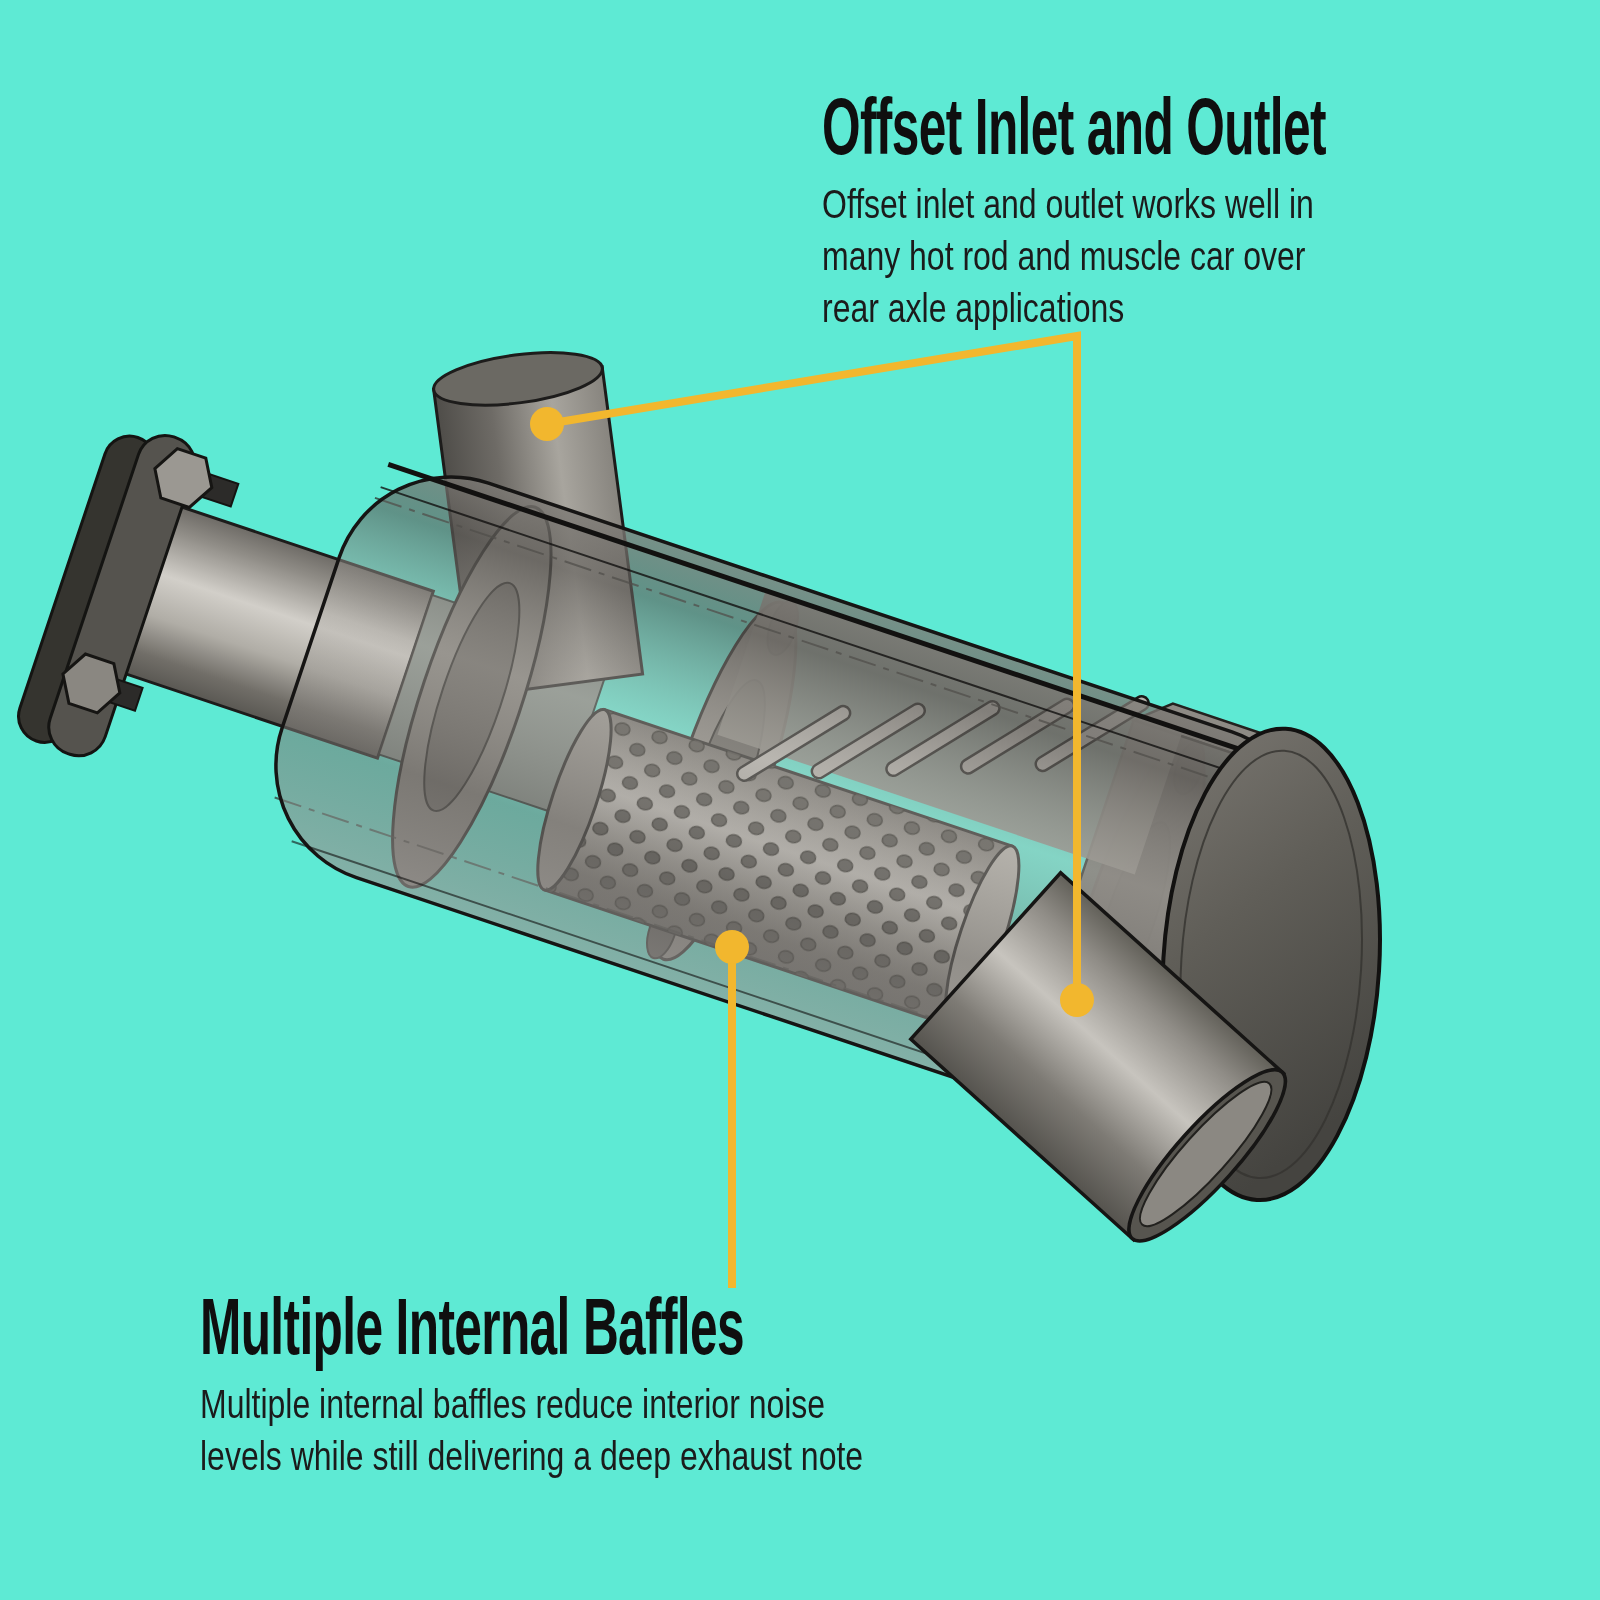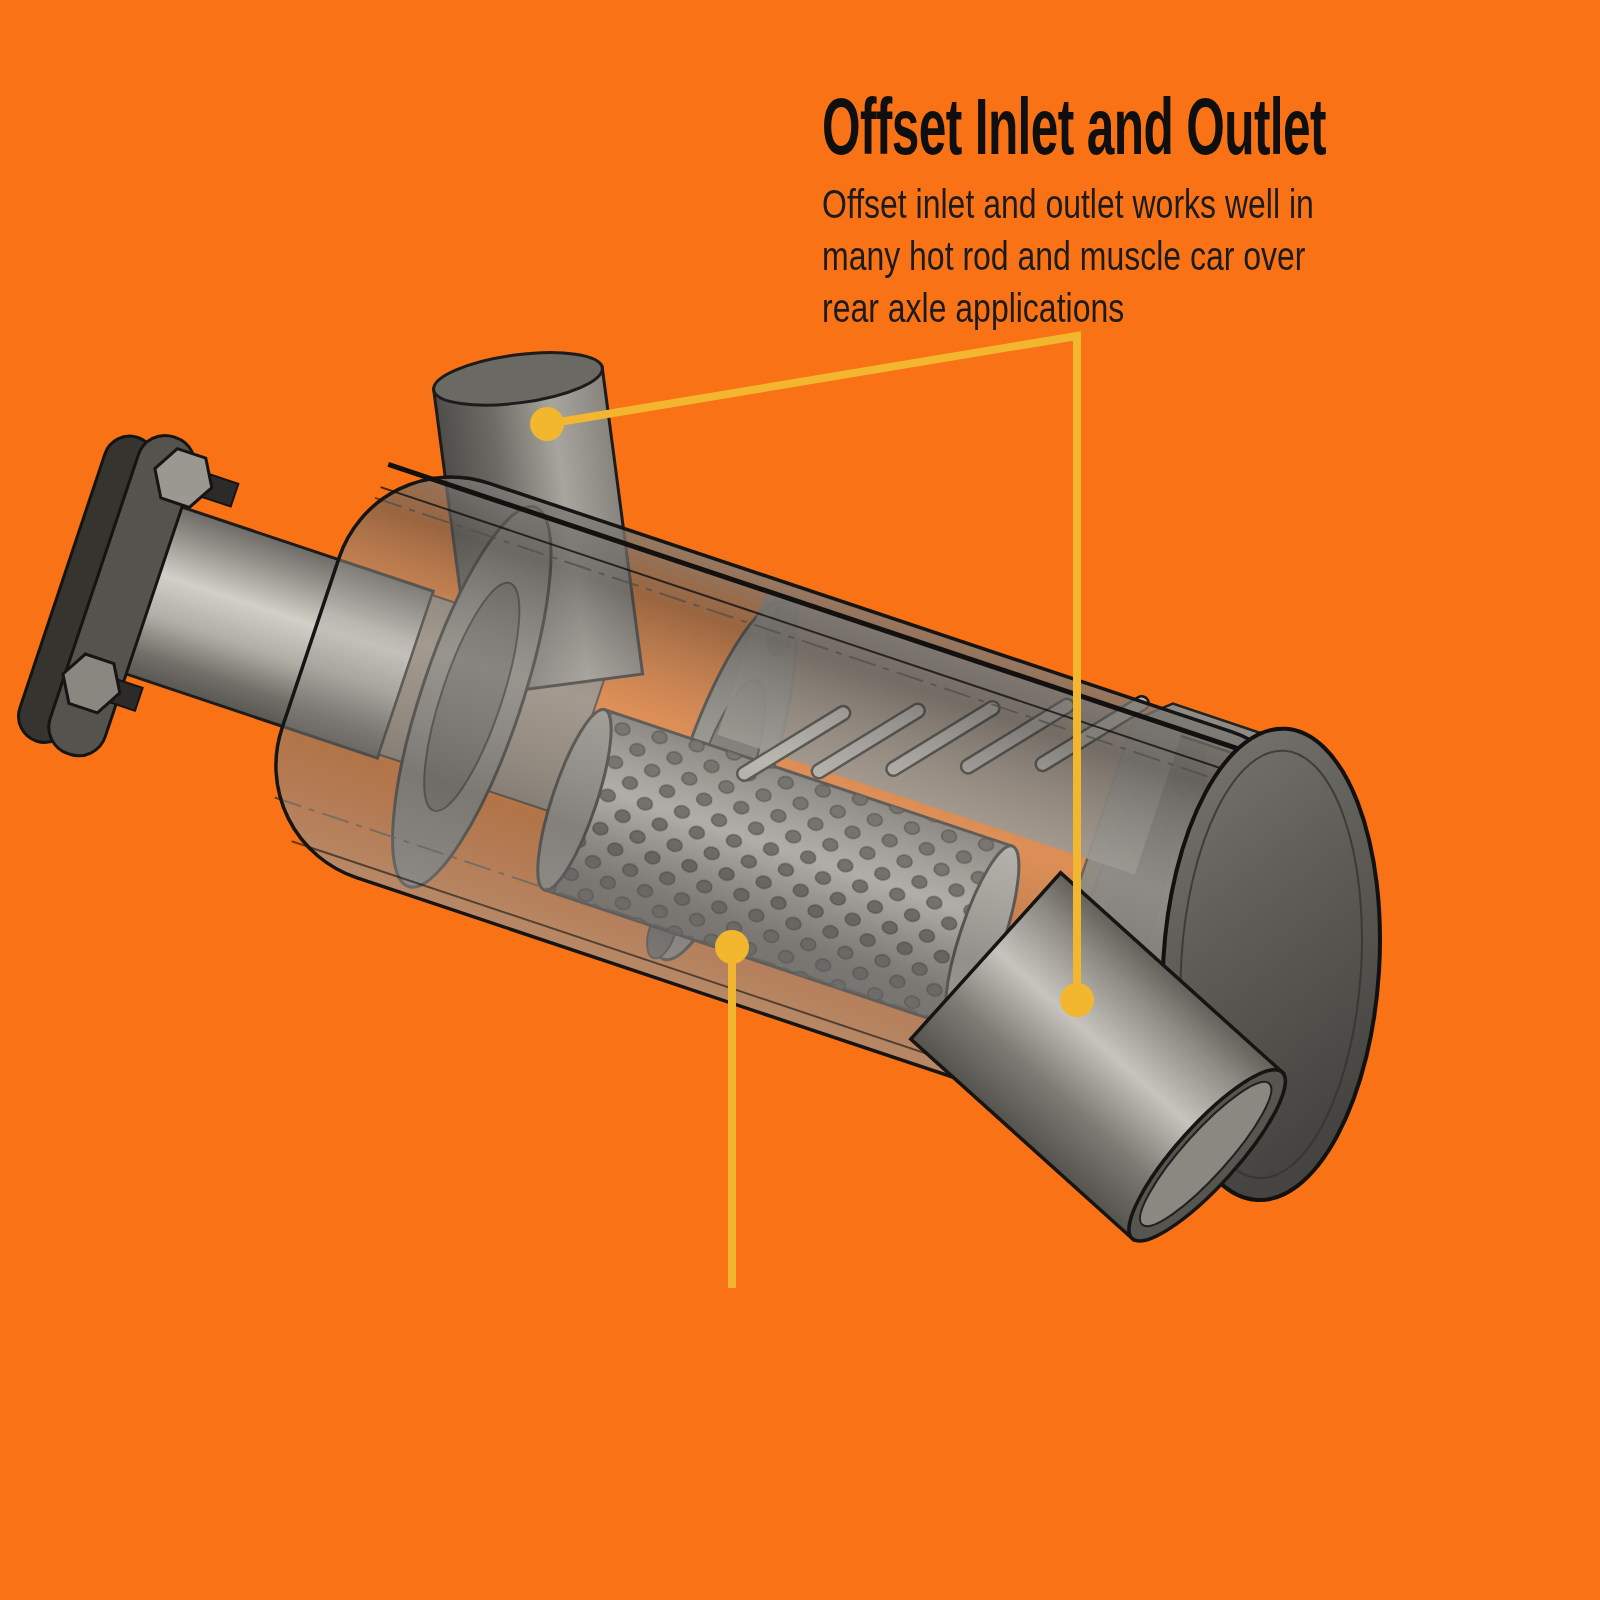--- a/index.html
+++ b/index.html
@@ -4,21 +4,21 @@
 <style>
   html, body {
     margin: 0;
     padding: 0;
     background: #ffffff;
   }
   #stage {
     position: relative;
     width: 1600px;
     height: 1600px;
-    background: #f97316;
+    background: #5eead4;
     overflow: hidden;
     font-family: "Liberation Sans", sans-serif;
   }
   #art {
     position: absolute;
     left: 0;
     top: 0;
     width: 1600px;
     height: 1600px;
   }
@@ -195,14 +195,21 @@
 
   <div class="callout" id="callout-top">
     <h1>Offset Inlet and Outlet</h1>
     <div class="body">
       <div>Offset inlet and outlet works well in</div>
       <div>many hot rod and muscle car over</div>
       <div>rear axle applications</div>
     </div>
   </div>
 
+  <div class="callout" id="callout-bottom">
+    <h1>Multiple Internal Baffles</h1>
+    <div class="body">
+      <div>Multiple internal baffles reduce interior noise</div>
+      <div>levels while still delivering a deep exhaust note</div>
+    </div>
+  </div>
 
 </div>
 
 </body></html>

